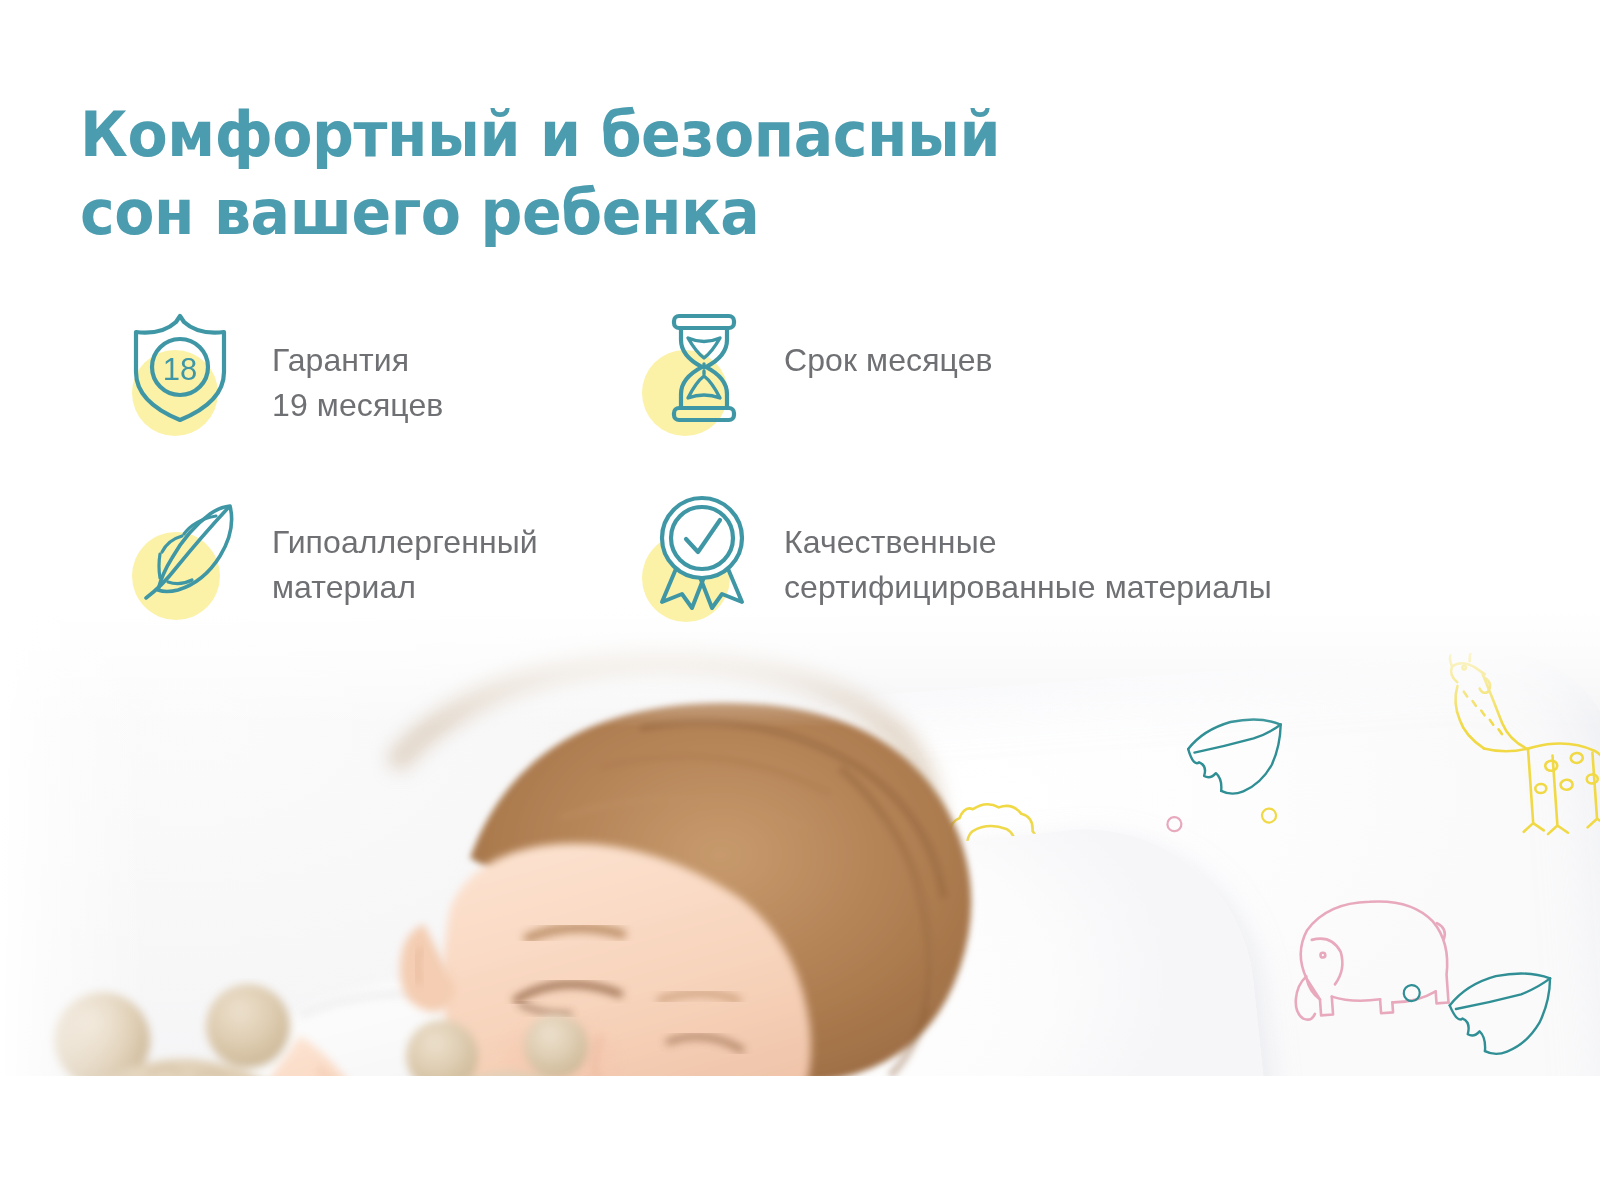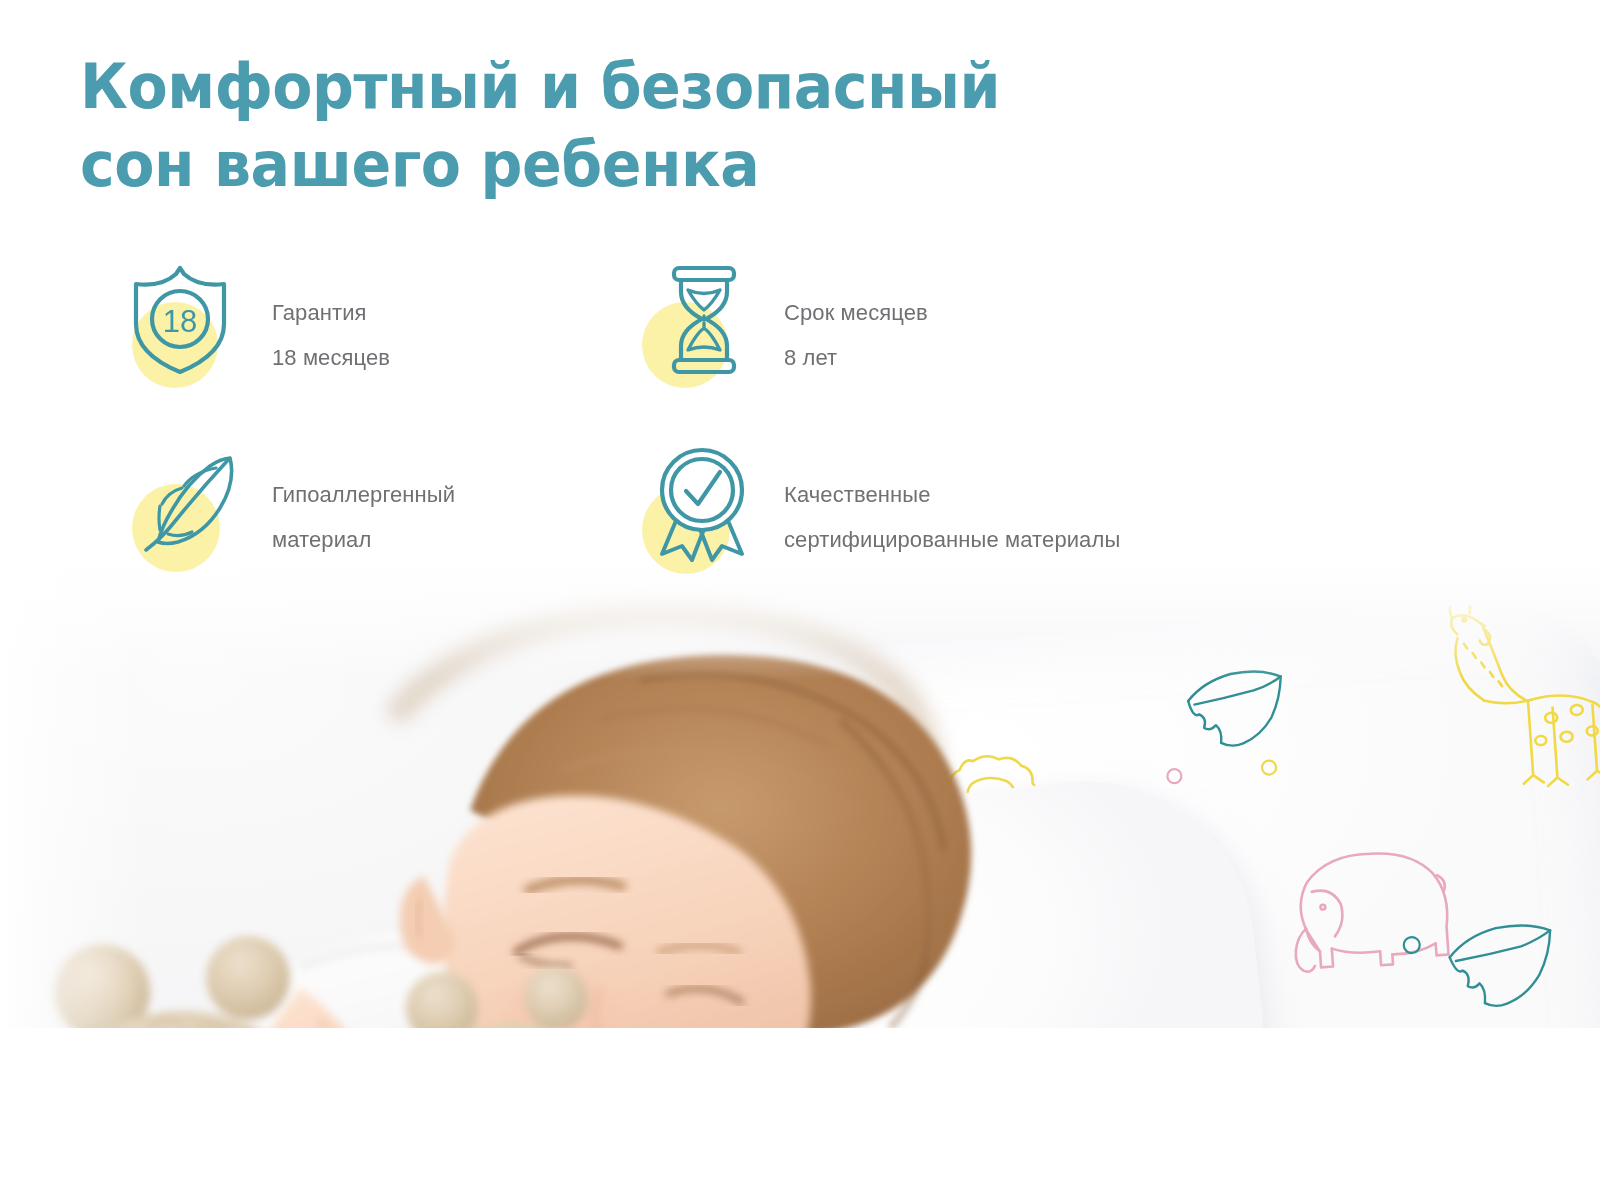--- a/index.html
+++ b/index.html
@@ -16,20 +16,21 @@
     background: #ffffff;
     position: relative;
   }
 
   #page {
     position: relative;
     width: 1600px;
     height: 1028px;
     background: #ffffff;
     overflow: hidden;
+    margin-top: 48px;
   }
 
   
   #headline {
     position: absolute;
     left: 80px;
     top: 48px;
     width: 1100px;
     z-index: 40;
   }
@@ -83,21 +84,21 @@
   .feature-svg {
     position: absolute;
     z-index: 2;
     overflow: visible;
   }
 
   .feature-text {
     margin-left: 22px;
     padding-top: 28px;
     color: #6f7073;
-    font-size: 22px;
+    font-size: 32px;
     line-height: 45px;
     font-weight: 300;
     letter-spacing: 0.1px;
     white-space: nowrap;
   }
   .feature-text .ln { display: block; }
 
   
   .blob-a { width: 86px; height: 86px; left: 4px;  top: 40px; }
   .blob-b { width: 86px; height: 86px; left: 2px;  top: 40px; }
@@ -211,41 +212,40 @@
       <div class="feature-icon-wrap">
         <div class="blob blob-a"></div>
         <svg class="feature-svg" width="104" height="116" viewBox="0 0 104 116" fill="none">
           <path d="M52 6 L56 12 Q70 25 96 22 L96 62 Q96 92 52 110 Q8 92 8 62 L8 22 Q34 25 48 12 Z" stroke="#3f97a6" stroke-width="4.2" stroke-linejoin="round" stroke-linecap="round" fill="none"></path>
           <circle cx="52" cy="57" r="28" stroke="#3f97a6" stroke-width="4.2" fill="none"></circle>
           <text x="52" y="70" text-anchor="middle" font-family="Liberation Sans, sans-serif" font-size="31" font-weight="400" fill="#3f97a6">18</text>
         </svg>
       </div>
       <div class="feature-text">
         <span class="ln">Гарантия</span>
-        <span class="ln">18 месяцев</span>
+        <span class="ln">19 месяцев</span>
       </div>
     </div>
 
     <div class="feature">
       <div class="feature-icon-wrap">
         <div class="blob blob-b"></div>
         <svg class="feature-svg" width="104" height="116" viewBox="0 0 104 116" fill="none" style="left:12px;">
           <rect x="22" y="6" width="60" height="12" rx="5" stroke="#3f97a6" stroke-width="4.2" fill="none"></rect>
           <rect x="22" y="98" width="60" height="12" rx="5" stroke="#3f97a6" stroke-width="4.2" fill="none"></rect>
           <path d="M29 18 L29 30 Q29 46 50 57 Q29 68 29 84 L29 98" stroke="#3f97a6" stroke-width="4.2" fill="none" stroke-linecap="round"></path>
           <path d="M75 18 L75 30 Q75 46 54 57 Q75 68 75 84 L75 98" stroke="#3f97a6" stroke-width="4.2" fill="none" stroke-linecap="round"></path>
           <path d="M36 28 Q52 35 68 28 Q60 42 52 48 Q44 42 36 28 Z" stroke="#3f97a6" stroke-width="3.4" fill="none" stroke-linejoin="round"></path>
           <path d="M36 88 Q44 72 52 66 Q60 72 68 88 Q52 82 36 88 Z" stroke="#3f97a6" stroke-width="3.4" fill="none" stroke-linejoin="round"></path>
           <line x1="52" y1="54" x2="52" y2="58" stroke="#3f97a6" stroke-width="3.4" stroke-linecap="round"></line>
           <line x1="52" y1="61" x2="52" y2="64" stroke="#3f97a6" stroke-width="3.4" stroke-linecap="round"></line>
         </svg>
       </div>
       <div class="feature-text">
         <span class="ln">Срок месяцев</span>
-        <span class="ln">8 лет</span>
       </div>
     </div>
 
     <div class="feature">
       <div class="feature-icon-wrap">
         <div class="blob blob-c"></div>
         <svg class="feature-svg" width="114" height="112" viewBox="0 0 114 112" fill="none" style="left:4px; top:4px;">
           <path d="M98 10 Q104 34 88 60 Q72 86 46 94 Q34 97 26 94 Q30 78 40 62 Q56 34 78 18 Q88 11 98 10 Z" stroke="#3f97a6" stroke-width="3.6" fill="none" stroke-linejoin="round" stroke-linecap="round"></path>
           <path d="M96 12 Q70 40 44 72 Q30 90 14 102" stroke="#3f97a6" stroke-width="3.6" fill="none" stroke-linecap="round"></path>
           <path d="M84 20 Q62 24 52 38" stroke="#3f97a6" stroke-width="3.2" fill="none" stroke-linecap="round"></path>

